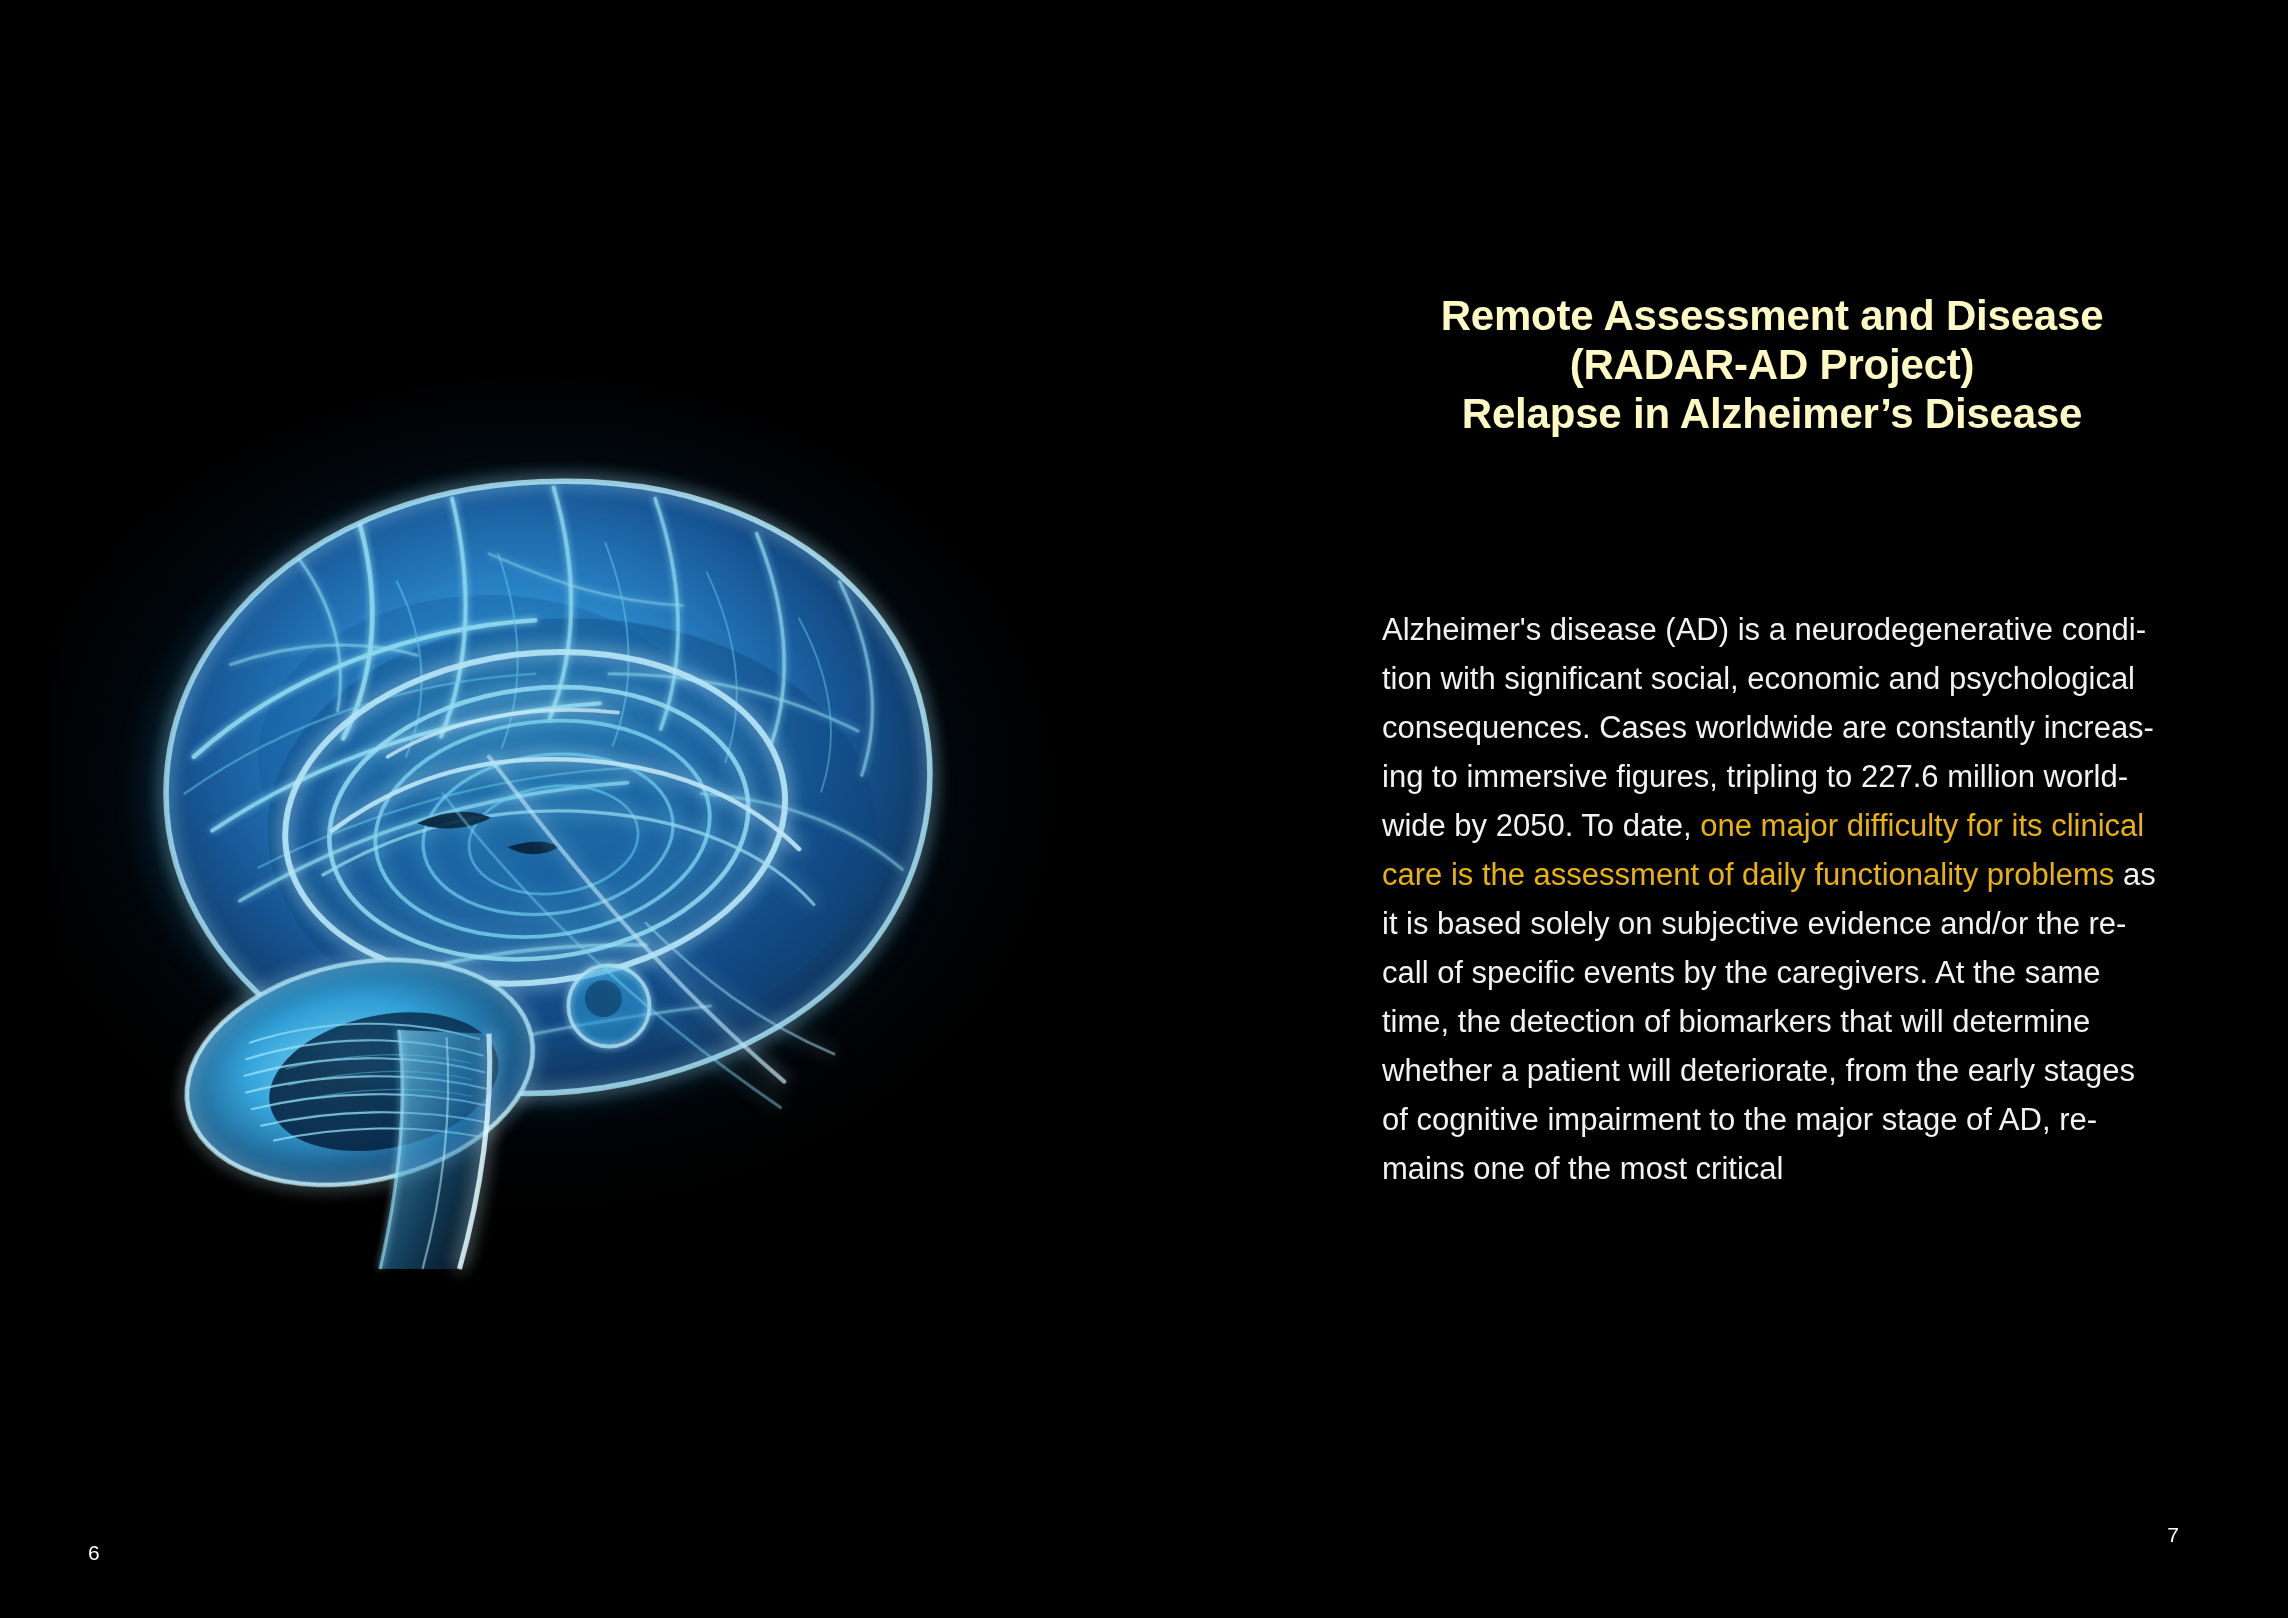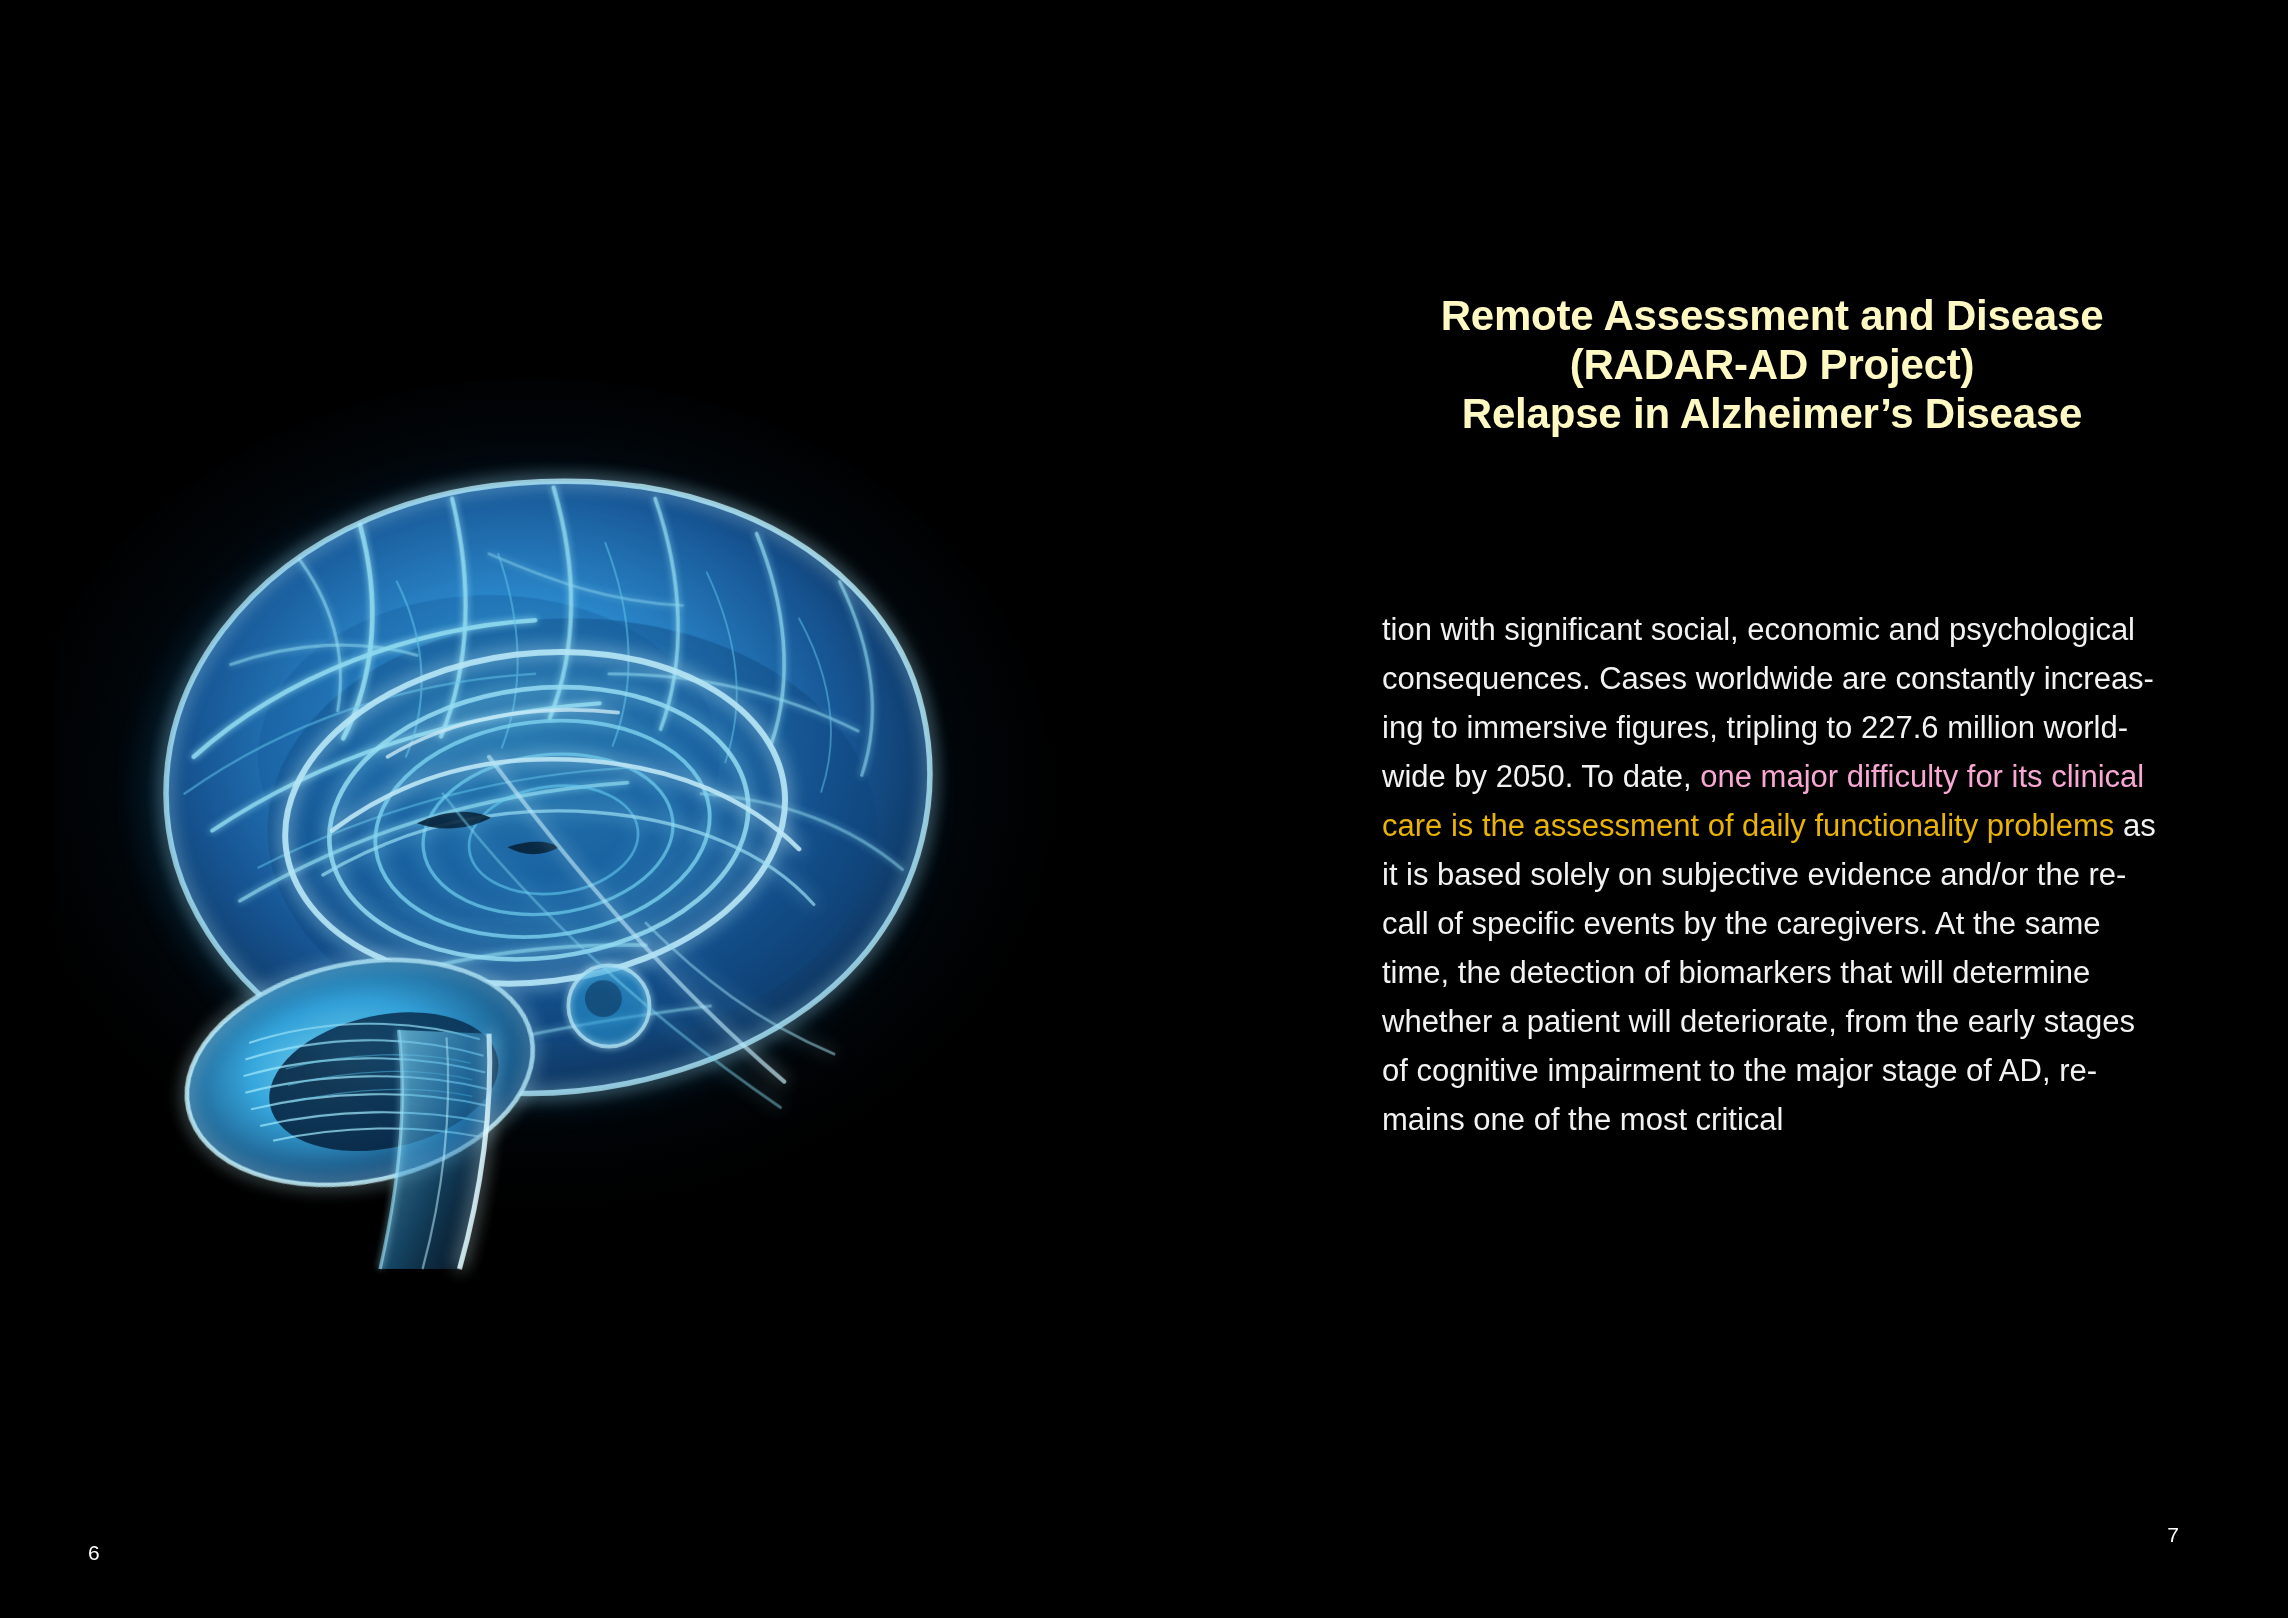--- a/index.html
+++ b/index.html
@@ -271,24 +271,25 @@
   <div class="page page-right">
 
     <div class="title-block" style="color: #fef9c3;">
       <span class="tline">Remote Assessment and Disease</span>
       <span class="tline">(RADAR-AD Project)</span>
       <span class="tline">Relapse in Alzheimer’s Disease</span>
     </div>
 
     <div class="body-block" style="color: rgb(242, 242, 242);">
       <p>
+        <span class="body-line"><span>Alzheimer's disease (AD) is a neurodegenerative condi-</span></span>
         <span class="body-line"><span>tion with significant social, economic and psychological</span></span>
         <span class="body-line"><span>consequences. Cases worldwide are constantly increas-</span></span>
         <span class="body-line"><span>ing to immersive figures, tripling to 227.6 million world-</span></span>
-        <span class="body-line"><span>wide by 2050. To date, </span><span class="hl" style="color: #f9a8d4;">one major difficulty for its clinical</span></span>
+        <span class="body-line"><span>wide by 2050. To date, </span><span class="hl" style="color: #eab308;">one major difficulty for its clinical</span></span>
         <span class="body-line"><span class="hl" style="color: #eab308;">care is the assessment of daily functionality problems</span><span> as</span></span>
         <span class="body-line"><span>it is based solely on subjective evidence and/or the re-</span></span>
         <span class="body-line"><span>call of specific events by the caregivers. At the same</span></span>
         <span class="body-line"><span>time, the detection of biomarkers that will determine</span></span>
         <span class="body-line"><span>whether a patient will deteriorate, from the early stages</span></span>
         <span class="body-line"><span>of cognitive impairment to the major stage of AD, re-</span></span>
         <span class="body-line"><span>mains one of the most critical</span></span>
       </p>
     </div>
 

